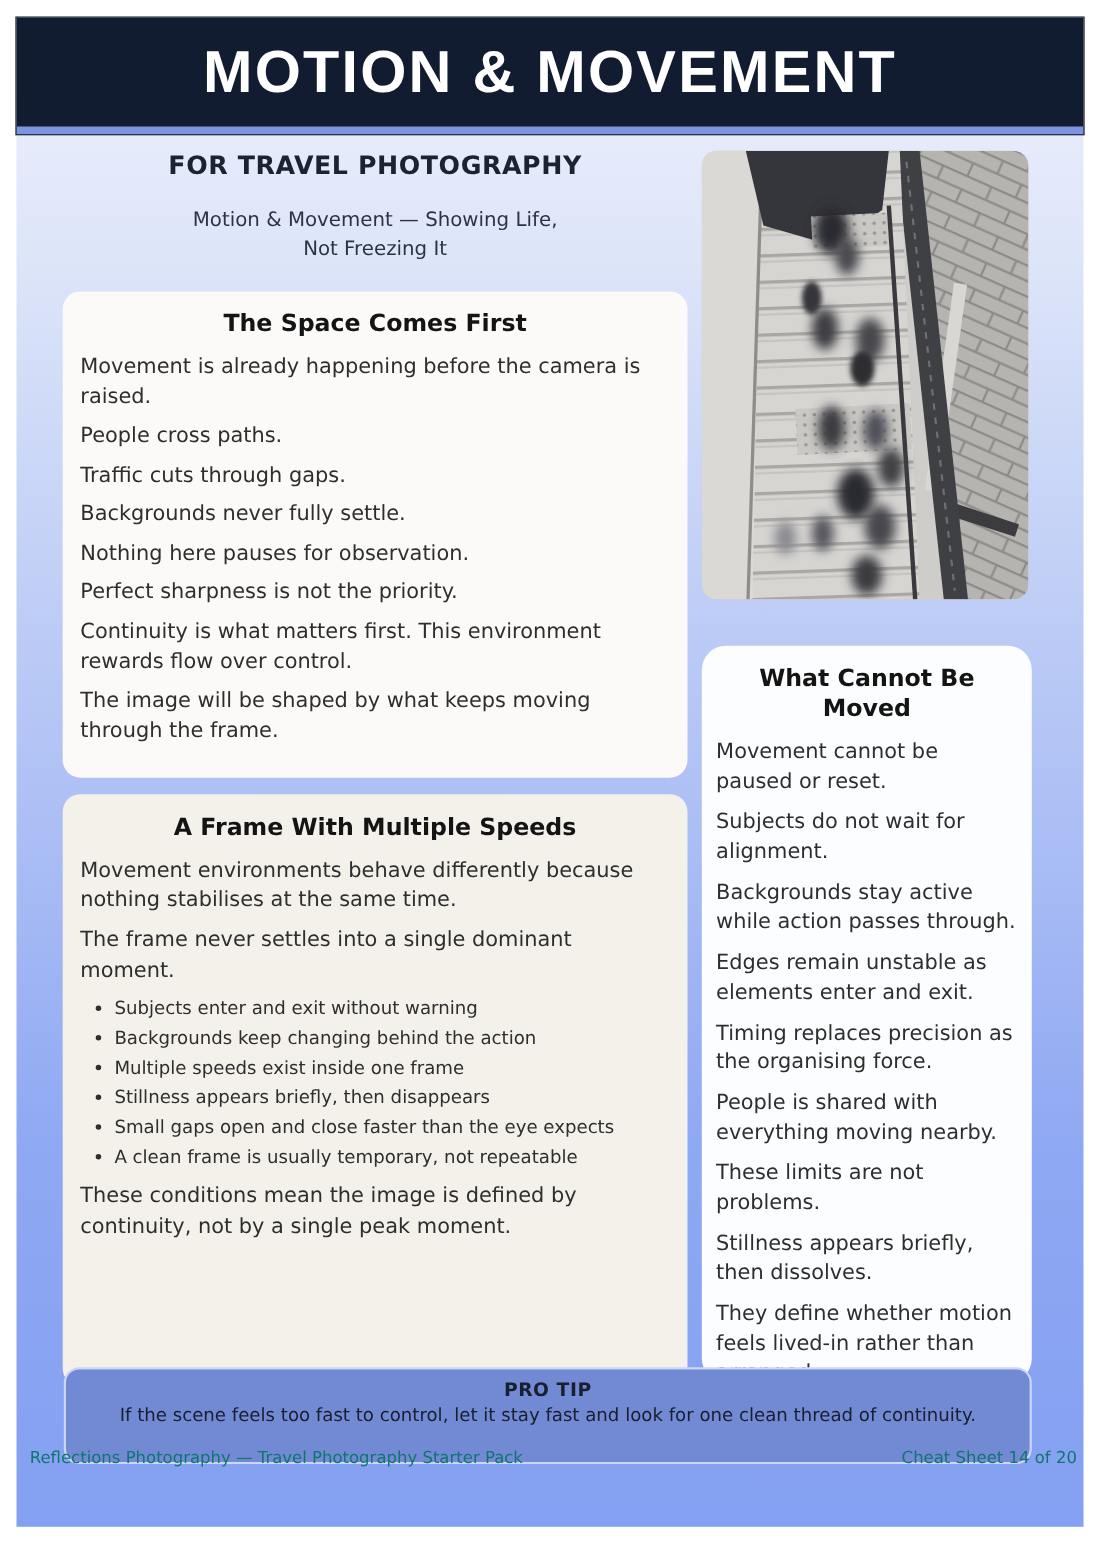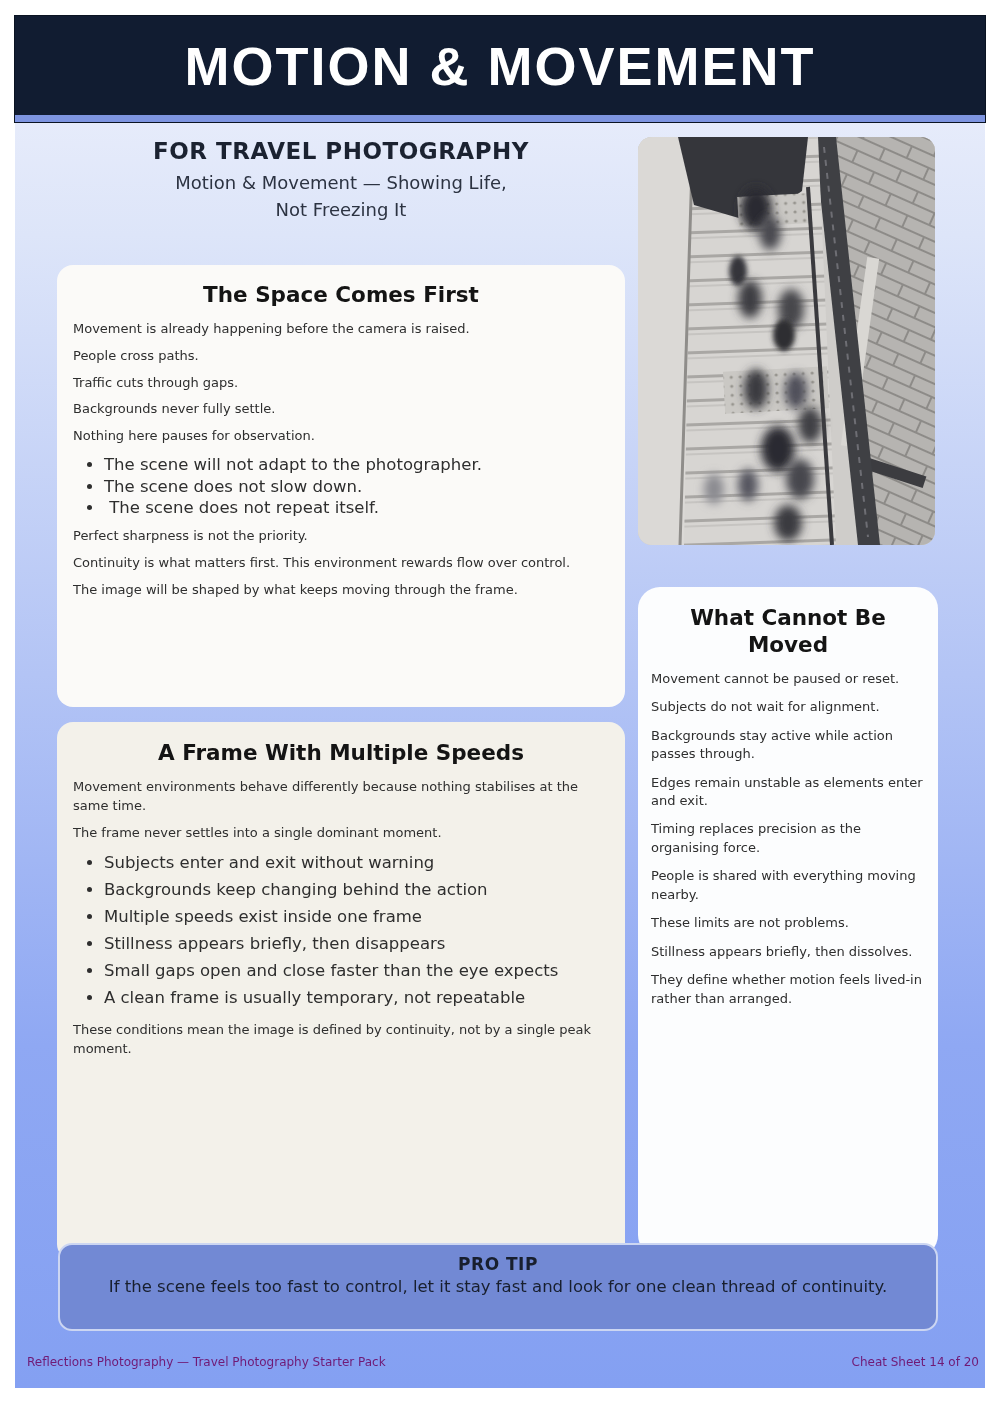--- a/index.html
+++ b/index.html
@@ -16,55 +16,55 @@
     background:#111c31; border-bottom:7px solid #7d94e0; box-sizing:content-box;
     display:flex; align-items:center; justify-content:center;
     outline:1px solid #0a1322;
   }
   .header-title {
     color:#ffffff; font-family:"Liberation Sans", sans-serif; font-weight:bold;
     font-size:54px; letter-spacing:2px; white-space:nowrap;
   }
   .intro { position:absolute; left:57px; top:138px; width:568px; text-align:center; color:#1c2638; }
   .intro-title { font-size:23px; font-weight:bold; letter-spacing:0.5px; color:#1b2231; }
-  .intro-sub { font-size:18px; color:#2c3342; line-height:1.5; margin-top:5px; }
+  .intro-sub { font-size:18px; color:#2c3342; line-height:1.5; margin-top:22px; }
 
   .card { position:absolute; border-radius:16px; box-sizing:border-box;margin-top:30px; }
   .card-1 { left:57px; top:235px; width:568px; height:442px; background:#fbfaf8; padding:13px 16px; }
   .card-2 { left:57px; top:692px; width:568px; height:538px; background:#f3f1ea; padding:14px 16px; }
   .card-right { left:638px; top:557px; width:300px; height:670px; background:#fcfdfe; padding:14px 13px;border-radius:22px; }
 
   .card-h {
     text-align:center; font-size:21.5px; font-weight:bold; color:#141414;
     margin:4px 0 11px 0; line-height:1.25;
   }
-  .card p { font-size:13px; color:#2e2e2e; line-height:1.45; margin:0 0 8px 0; }
+  .card p { font-size:19px; color:#2e2e2e; line-height:1.45; margin:0 0 8px 0; }
   .card ul { margin:2px 0 9px 0; padding-left:31px; color:#2e2e2e; }
   .card li { font-size:16.5px; color:#2e2e2e; }
   .card-1 li { line-height:1.3; }
   .card-2 li { line-height:1.63; }
   .card-right p { margin:0 0 10px 0; line-height:1.42; }
 
   .photo {
     position:absolute; left:638px; top:137px; width:297px; height:408px;
     border-radius:14px; overflow:hidden; background:#cfcdca;
   }
 
   .protip {
     position:absolute; left:58px; top:1243px; width:880px; height:88px;
     background:#7289d4; border:2px solid #ccd6f2; border-radius:14px;
     box-sizing:border-box; text-align:center; color:#181f2e; padding-top:9px;
   }
   .protip-label { font-size:17px; font-weight:bold; letter-spacing:0.5px; }
   .protip-text { font-size:16.5px; line-height:1.38; max-width:800px; margin:2px auto 0 auto; }
 
   .footer {
-    position:absolute; left:27px; top:1355px; width:952px;
+    position:absolute; left:27px; top:1316px; width:952px;
     display:flex; justify-content:space-between; align-items:flex-start;
-    font-size:12px; color:#701a75;
+    font-size:15px; color:#0f766e;
   }
 </style>
 </head>
 <body>
 
 <div class="page">
   <div class="panel"></div>
 
   <div class="header-bar">
     <div class="header-title">MOTION &amp; MOVEMENT</div>
@@ -135,25 +135,20 @@
     </svg>
   </div>
 
   <div class="card card-1">
     <div class="card-h">The Space Comes First</div>
     <p>Movement is already happening before the camera is raised.</p>
     <p>People cross paths.</p>
     <p>Traffic cuts through gaps.</p>
     <p>Backgrounds never fully settle.</p>
     <p>Nothing here pauses for observation.</p>
-    <ul>
-      <li>The scene will not adapt to the photographer.</li>
-      <li>The scene does not slow down.</li>
-      <li>&nbsp;The scene does not repeat itself.</li>
-    </ul>
     <p>Perfect sharpness is not the priority.</p>
     <p>Continuity is what matters first. This environment rewards flow over control.</p>
     <p>The image will be shaped by what keeps moving through the frame.</p>
   </div>
 
   <div class="card card-right">
     <div class="card-h">
       <div>What Cannot Be</div>
       <div>Moved</div>
     </div>

